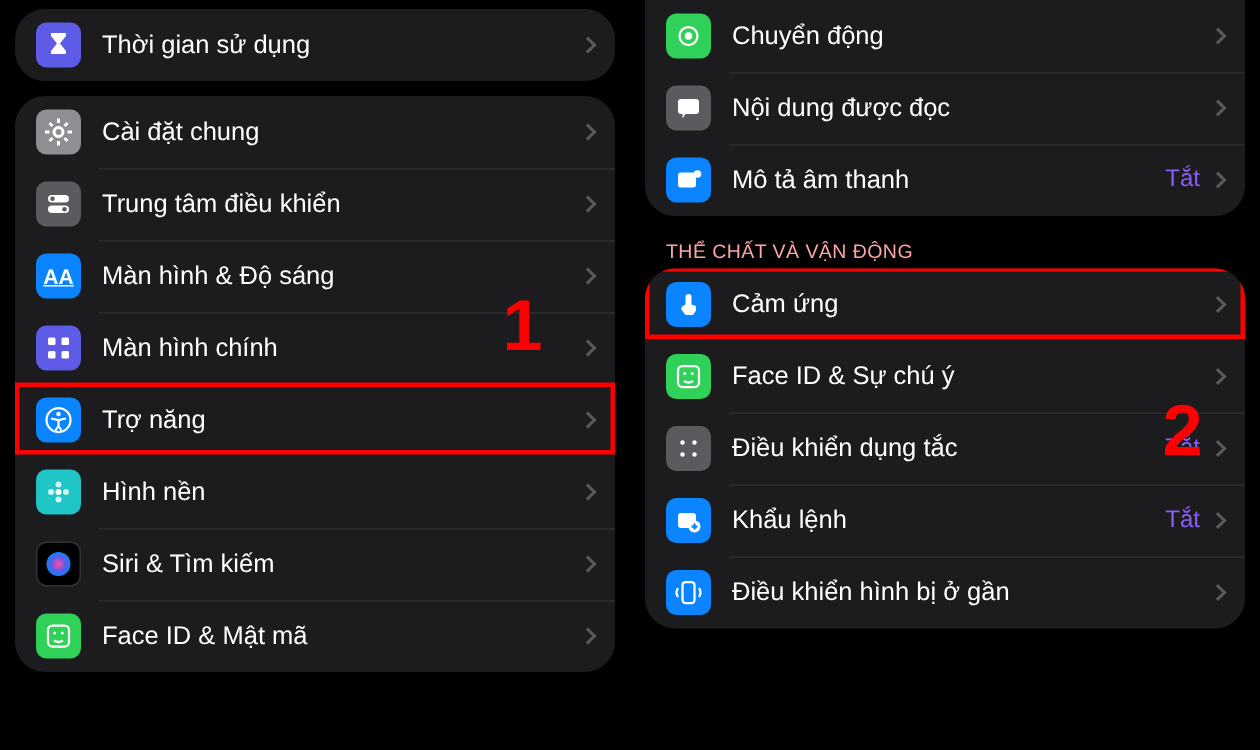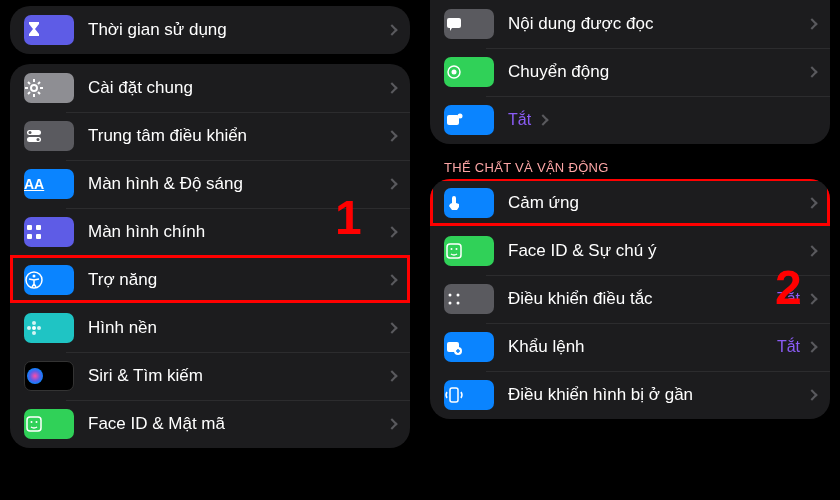--- a/index.html
+++ b/index.html
@@ -40,25 +40,26 @@
     position: relative;
   }
   .row + .row::before {
     content: "";
     position: absolute;
     left: 56px; right: 0; top: 0;
     height: 1px;
     background: #2c2c2e;
   }
   .icon-wrap {
-    width: 50px;
+    width: 30px;
     height: 30px;
     border-radius: 7px;
     display: flex;
     align-items: center;
+    justify-content: center;
     margin-right: 14px;
     flex-shrink: 0;
     text-decoration: underline;
   }
   .label {
     flex: 1;
     font-size: 17px;
     color: #fff;
     white-space: nowrap;
     overflow: hidden;
@@ -209,46 +210,47 @@
         </div>
         <div class="label">Face ID &amp; Mật mã</div>
         <div class="chev"></div>
       </div>
     </div>
 </div>
 
 <div class="panel" style="padding-top:0;">
   <div class="group" id="right-top" style="border-top-left-radius:0;border-top-right-radius:0;">
       <div class="row">
+        <div class="icon-wrap bg-green">
+          <svg width="20" height="20" viewBox="0 0 20 20">
+            <circle cx="10" cy="10" r="6" fill="none" stroke="#fff" stroke-width="1.5"></circle>
+            <circle cx="10" cy="10" r="2.5" fill="#fff"></circle>
+          </svg>
+        </div>
+        <div class="label">Chuyển động</div>
+        <div class="chev"></div>
+      </div>
+      <div class="row">
         <div class="icon-wrap bg-gray2">
           <svg width="20" height="20" viewBox="0 0 20 20">
             <rect x="3" y="4" width="14" height="10" rx="2" fill="#fff"></rect>
             <path d="M8 14l-2 3v-3" fill="#fff"></path>
           </svg>
         </div>
         <div class="label">Nội dung được đọc</div>
         <div class="chev"></div>
       </div>
       <div class="row">
-        <div class="icon-wrap bg-green">
-          <svg width="20" height="20" viewBox="0 0 20 20">
-            <circle cx="10" cy="10" r="6" fill="none" stroke="#fff" stroke-width="1.5"></circle>
-            <circle cx="10" cy="10" r="2.5" fill="#fff"></circle>
-          </svg>
-        </div>
-        <div class="label">Chuyển động</div>
-        <div class="chev"></div>
-      </div>
-      <div class="row">
         <div class="icon-wrap bg-blue">
           <svg width="20" height="20" viewBox="0 0 20 20">
             <rect x="3" y="5" width="12" height="10" rx="2" fill="#fff"></rect>
             <circle cx="16" cy="6" r="2.5" fill="#fff"></circle>
           </svg>
         </div>
+        <div class="label">Mô tả âm thanh</div>
         <div class="value">Tắt</div>
         <div class="chev"></div>
       </div>
     </div>
   <div>
     <div class="section-header">THỂ CHẤT VÀ VẬN ĐỘNG</div>
     <div class="group" id="right-main" style="position:relative;">
         <div class="row">
           <div class="icon-wrap bg-blue">
             <svg width="20" height="20" viewBox="0 0 20 20">
@@ -273,21 +275,21 @@
         </div>
         <div class="row">
           <div class="icon-wrap bg-gray2">
             <svg width="20" height="20" viewBox="0 0 20 20">
               <circle cx="6" cy="6" r="1.5" fill="#fff"></circle>
               <circle cx="14" cy="6" r="1.5" fill="#fff"></circle>
               <circle cx="6" cy="14" r="1.5" fill="#fff"></circle>
               <circle cx="14" cy="14" r="1.5" fill="#fff"></circle>
             </svg>
           </div>
-          <div class="label">Điều khiển điều tắc</div>
+          <div class="label">Điều khiển dụng tắc</div>
           <div class="value">Tắt</div>
           <div class="chev"></div>
         </div>
         <div class="row">
           <div class="icon-wrap bg-blue">
             <svg width="20" height="20" viewBox="0 0 20 20">
               <rect x="3" y="5" width="12" height="10" rx="2" fill="#fff"></rect>
               <circle cx="14" cy="14" r="4" fill="#fff"></circle>
               <path d="M14 12v4M12 14h4" stroke="#0a84ff" stroke-width="1.5"></path>
             </svg>

